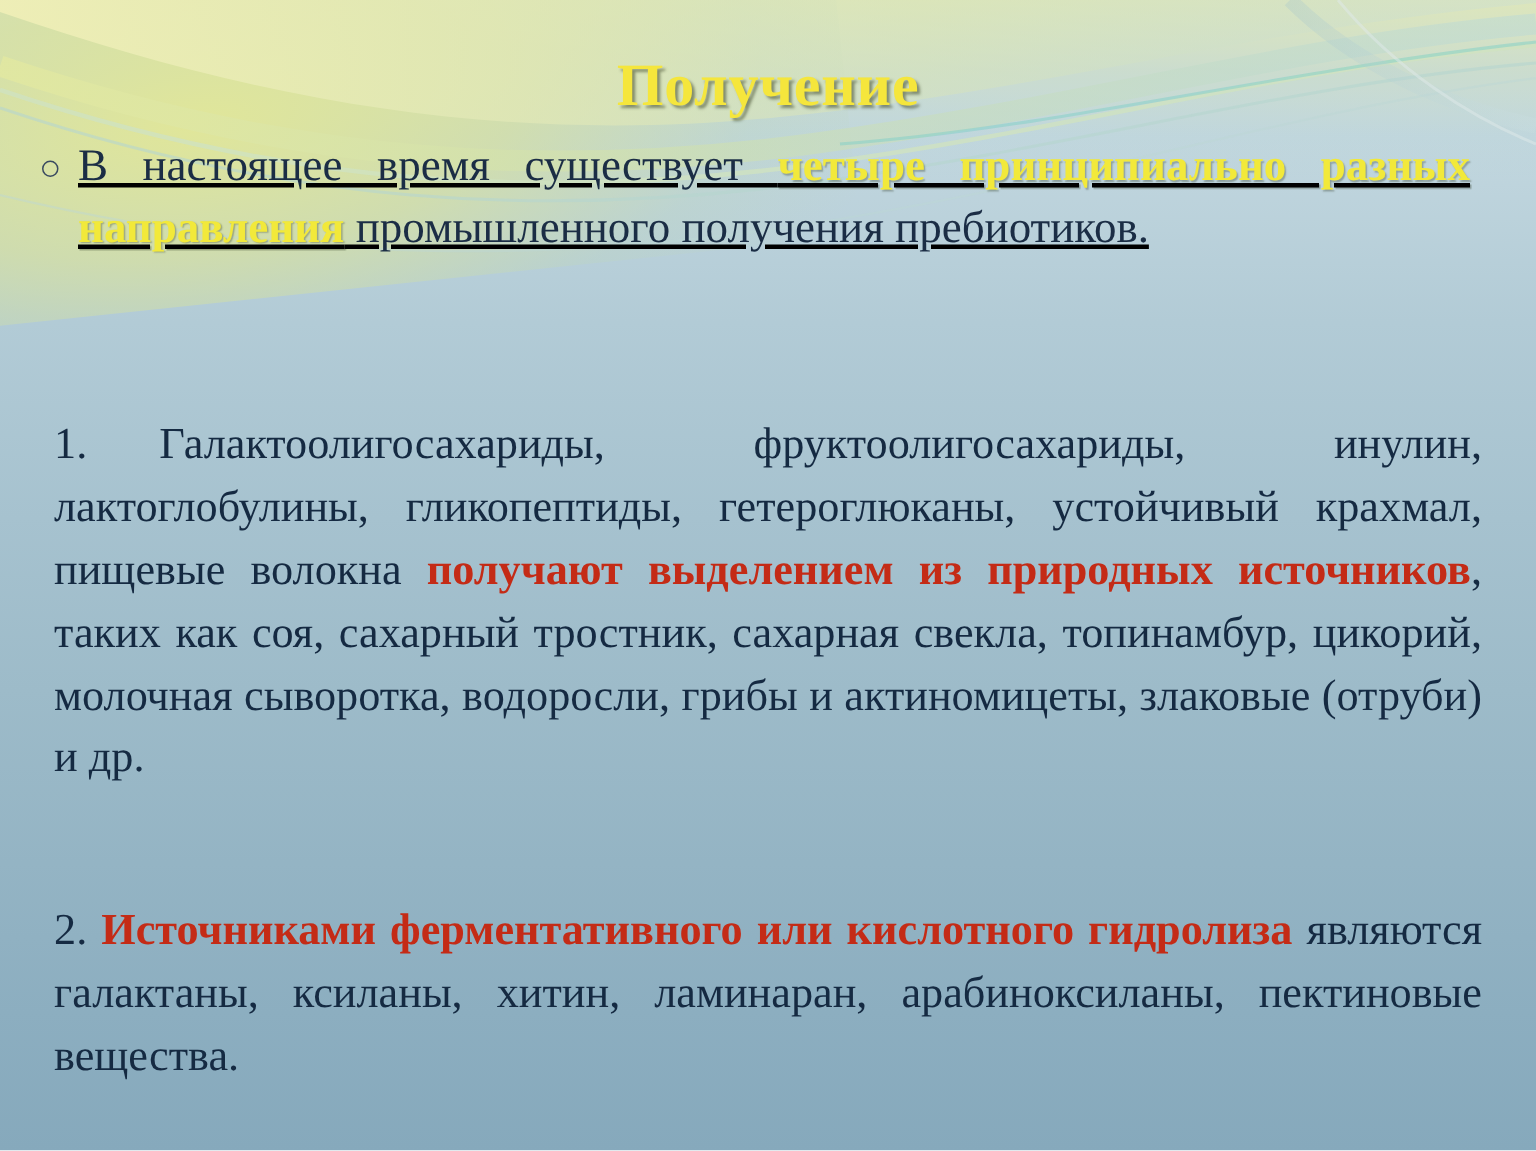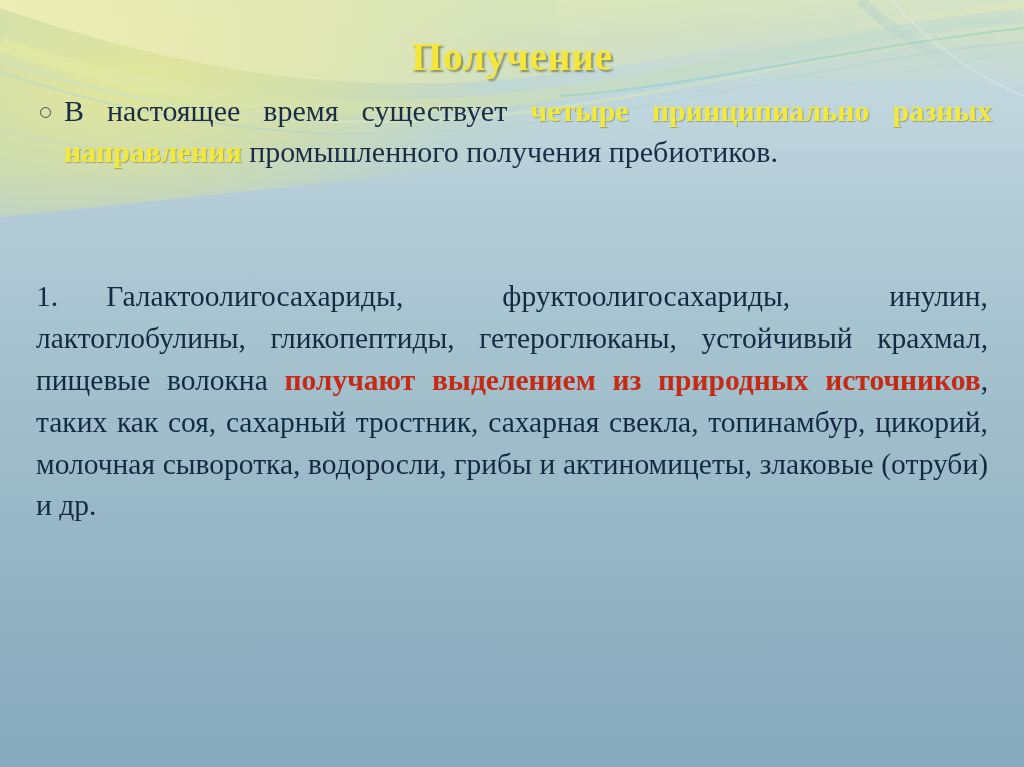--- a/index.html
+++ b/index.html
@@ -77,22 +77,23 @@
     font-weight: bold;
     font-size: 40px;
     color: #f5e63c;
     text-shadow: 2px 2px 2px rgba(60, 70, 40, 0.55);
     letter-spacing: 0.5px;
   }
 
   .bullet-block {
     position: absolute;
     top: 90px;
-    left: 40px;
+    left: 28px;
     width: 952px;
+    text-decoration: underline;
   }
   .bullet-row {
     display: flex;
     align-items: flex-start;
   }
   .bullet-dot {
     flex: 0 0 auto;
     width: 24px;
     margin-top: 14px;
     color: #2d3d55;
@@ -186,14 +187,17 @@
       <div class="bullet-text">
         <span>В  настоящее  время  существует  </span><span class="hl">четыре принципиально  разных  направления</span><span> промышленного получения пребиотиков.</span>
       </div>
     </div>
   </div>
 
   <div class="para para-1">
     <span class="num">1.</span><span class="indent-space"></span><span>Галактоолигосахариды,  фруктоолигосахариды, инулин,  лактоглобулины,  гликопептиды, гетероглюканы, устойчивый крахмал, пищевые волокна </span><span class="red">получают выделением из природных источников</span><span>, таких как соя, сахарный тростник, сахарная свекла, топинамбур, цикорий, молочная сыворотка, водоросли, грибы и актиномицеты, злаковые (отруби) и др.</span>
   </div>
 
+  <div class="para para-2">
+    <span class="num">2.</span><span class="red"> Источниками ферментативного или кислотного гидролиза</span><span> являются галактаны, ксиланы, хитин, ламинаран, арабиноксиланы, пектиновые вещества.</span>
+  </div>
 
 </div>
 
 </body></html>

